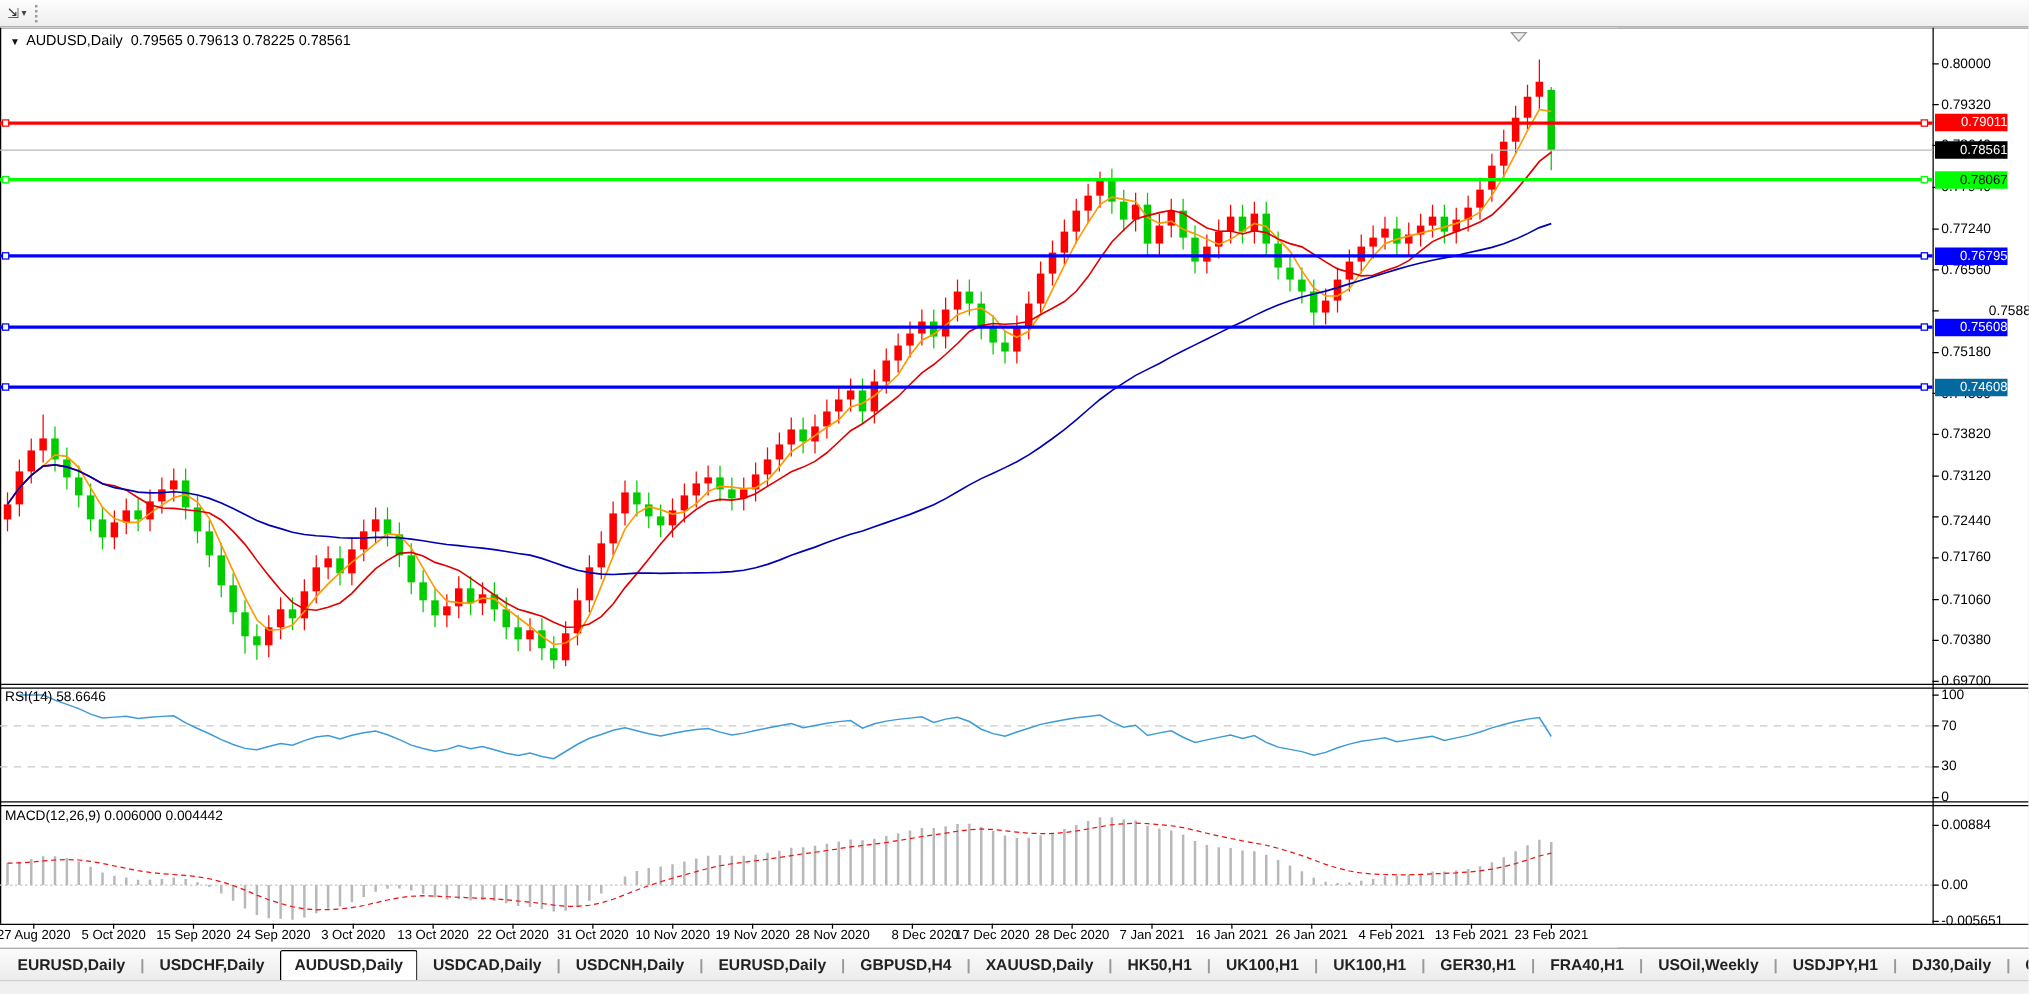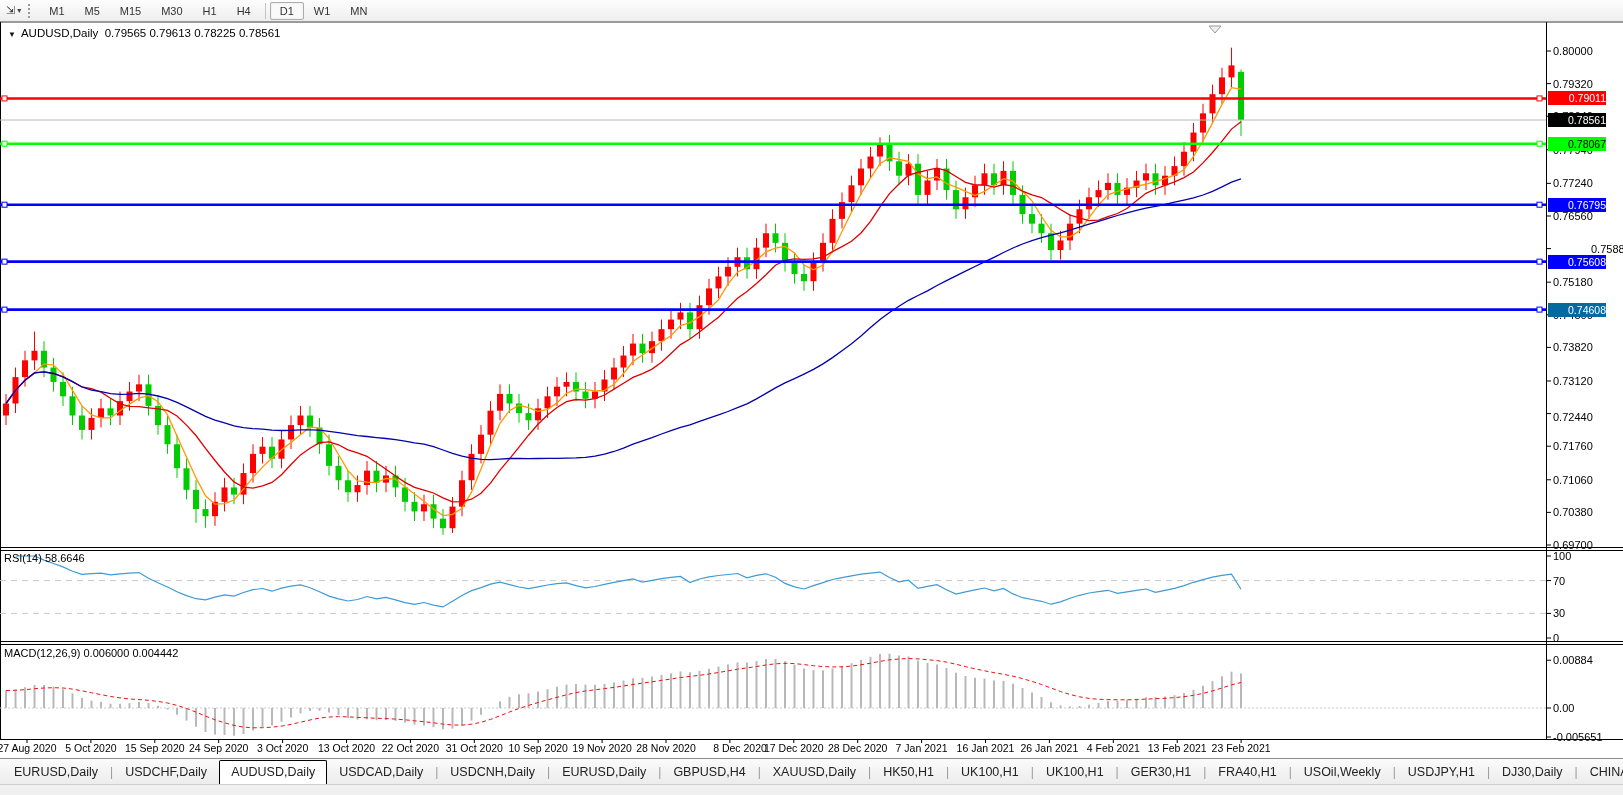--- a/index.html
+++ b/index.html
@@ -17,46 +17,34 @@
   
   .chart-area{position:relative;width:1294px;height:736px;background:#fff;}
   .chart-area svg{position:absolute;left:0;top:0;}
   .chart-title{position:absolute;left:8px;top:5px;font-size:11.5px;color:#000;white-space:nowrap;z-index:5;}
   .chart-title .cc{font-size:8px;margin-right:5px;color:#111;}
   .panel-label{position:absolute;left:4px;font-size:11px;color:#000;z-index:5;white-space:nowrap;}
   .ax-label{position:absolute;left:1553px;font-size:11px;color:#000;white-space:nowrap;z-index:4;}
   .badge{position:absolute;left:1548px;width:58px;height:14px;line-height:14px;font-size:10.5px;text-align:right;z-index:6;}
   .date-label{position:absolute;top:720px;transform:translateX(-50%);font-size:10.5px;color:#000;white-space:nowrap;}
   
-  .tab-bar{height:26px;background:linear-gradient(#fbfbfb,#ececec);border-top:1px solid #8e8e8e;display:flex;align-items:flex-end;padding:0 2px;overflow:hidden;white-space:nowrap;}
+  .tab-bar{height:26px;background:linear-gradient(#fbfbfb,#ececec);border-top:1px solid #8e8e8e;display:flex;align-items:flex-end;padding:0 2px;overflow:hidden;white-space:nowrap;font-weight:bold;}
   .tab{font-size:12.5px;color:#222;padding:4px 11px 5px 11px;border:1px solid transparent;border-bottom:none;}
   .tab.active{background:#fff;border:1px solid #000;border-bottom:1px solid #fff;border-radius:2px 2px 0 0;margin-bottom:-1px;}
   .tab-sep{color:#999;font-size:12px;padding:0 0 5px 0;}
   .bottom-strip{height:11px;background:#f0f0f0;border-top:1px solid #cfcfcf;}
 </style>
 </head>
 <body>
 
 <div class="app">
   <div class="toolbar">
     <span class="tool-ico">⇲</span>
     <span class="caret">▾</span>
     <span class="grip"></span>
-    <div class="tf-group" id="tf-group">
-        <span class="tf">M1</span>
-        <span class="tf">M5</span>
-        <span class="tf">M15</span>
-        <span class="tf">M30</span>
-        <span class="tf">H1</span>
-        <span class="tf">H4</span>
-        <span class="tf-sep"></span>
-        <span class="tf active">D1</span>
-        <span class="tf">W1</span>
-        <span class="tf">MN</span>
-      </div>
   </div>
 
   <div class="chart-area" id="chart-area">
     <svg id="chart-svg" width="1623" height="736">
         <line x1="0" y1="0.5" x2="1623" y2="0.5" stroke="#9a9a9a" stroke-width="1"></line>
         <line x1="0" y1="525.5" x2="1623" y2="525.5" stroke="#000" stroke-width="1"></line>
         <line x1="0" y1="528.5" x2="1623" y2="528.5" stroke="#000" stroke-width="1"></line>
         <line x1="0" y1="619.5" x2="1623" y2="619.5" stroke="#000" stroke-width="1"></line>
         <line x1="0" y1="622.5" x2="1623" y2="622.5" stroke="#000" stroke-width="1"></line>
         <line x1="0" y1="717.5" x2="1623" y2="717.5" stroke="#000" stroke-width="1"></line>
@@ -562,21 +550,21 @@
       <div class="ax-label" style="top: 680px;">0.00</div>
       <div class="ax-label" style="top: 709px;">-0.005651</div>
       <div class="date-label" style="left: 27px;">27 Aug 2020</div>
       <div class="date-label" style="left: 90.9px;">5 Oct 2020</div>
       <div class="date-label" style="left: 154.8px;">15 Sep 2020</div>
       <div class="date-label" style="left: 218.7px;">24 Sep 2020</div>
       <div class="date-label" style="left: 282.6px;">3 Oct 2020</div>
       <div class="date-label" style="left: 346.5px;">13 Oct 2020</div>
       <div class="date-label" style="left: 410.4px;">22 Oct 2020</div>
       <div class="date-label" style="left: 474.3px;">31 Oct 2020</div>
-      <div class="date-label" style="left: 538.2px;">10 Sep 2020</div>
+      <div class="date-label" style="left: 538.2px;">10 Nov 2020</div>
       <div class="date-label" style="left: 602.1px;">19 Nov 2020</div>
       <div class="date-label" style="left: 666px;">28 Nov 2020</div>
       <div class="date-label" style="left: 740px;">8 Dec 2020</div>
       <div class="date-label" style="left: 793.8px;">17 Dec 2020</div>
       <div class="date-label" style="left: 857.7px;">28 Dec 2020</div>
       <div class="date-label" style="left: 921.6px;">7 Jan 2021</div>
       <div class="date-label" style="left: 985.5px;">16 Jan 2021</div>
       <div class="date-label" style="left: 1049.4px;">26 Jan 2021</div>
       <div class="date-label" style="left: 1113.3px;">4 Feb 2021</div>
       <div class="date-label" style="left: 1177.2px;">13 Feb 2021</div>

